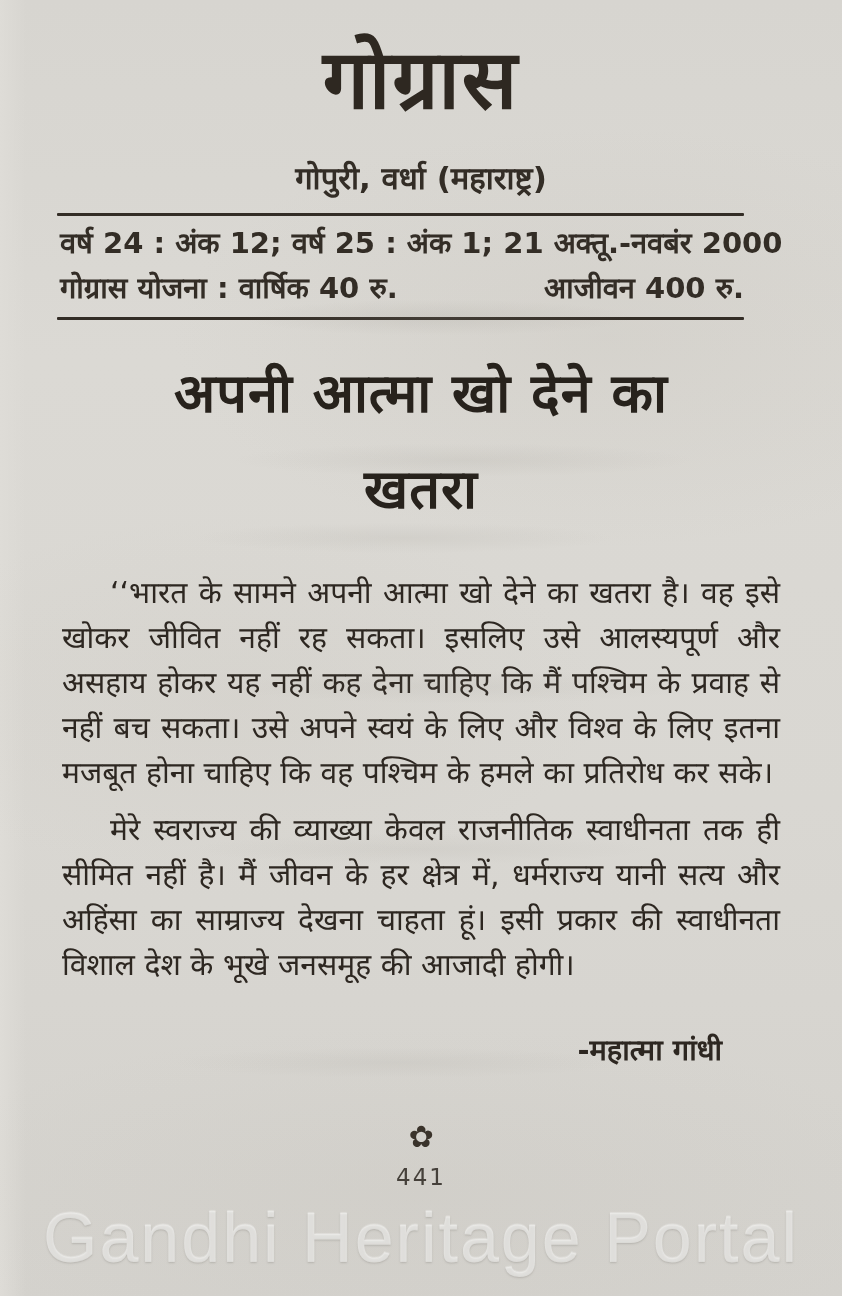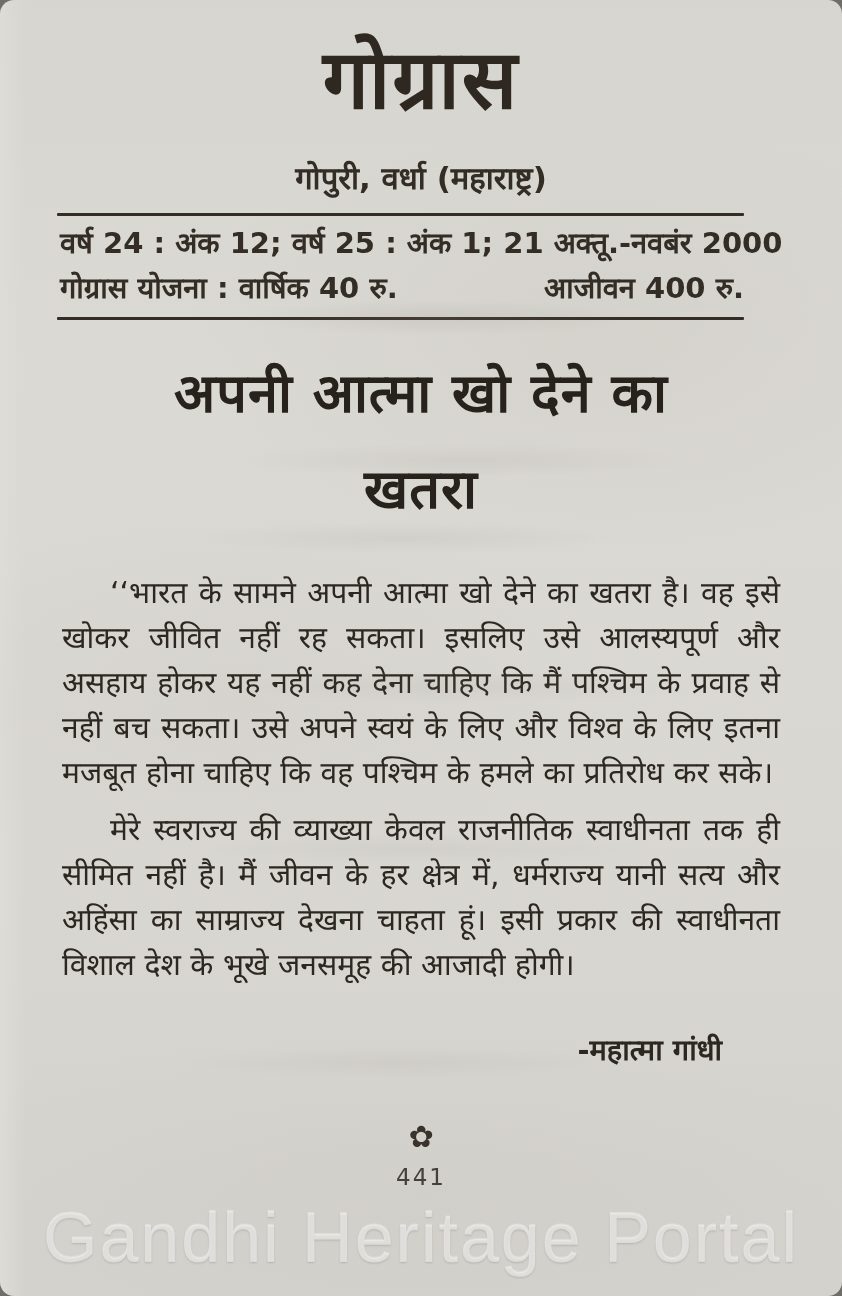--- a/index.html
+++ b/index.html
@@ -9,21 +9,20 @@
     margin:0 auto;
     overflow:hidden;
     color:#2b2620;
     font-family:"DejaVu Sans", sans-serif;
     background:
       radial-gradient(ellipse 620px 300px at 72% 26%, rgba(199,195,187,0.30), transparent 70%),
       radial-gradient(ellipse 520px 260px at 28% 54%, rgba(203,199,191,0.25), transparent 70%),
       radial-gradient(ellipse 700px 220px at 50% 92%, rgba(198,195,188,0.25), transparent 75%),
       linear-gradient(90deg, #dedcd7 0px, rgba(222,220,215,0) 26px),
       linear-gradient(180deg, #d7d5d0 0%, #dbd9d4 28%, #d9d7d2 62%, #d4d2cd 100%);
-    border-radius: 14px;
   }
   
   .page::before {
     content:"";
     position:absolute; inset:0;
     background:
       radial-gradient(ellipse 280px 26px at 52% 24.5%, rgba(150,146,138,0.16), transparent 70%),
       radial-gradient(ellipse 330px 24px at 55% 35.5%, rgba(150,146,138,0.13), transparent 70%),
       radial-gradient(ellipse 300px 22px at 48% 41.5%, rgba(150,146,138,0.12), transparent 70%),
       radial-gradient(ellipse 340px 24px at 55% 53.0%, rgba(150,146,138,0.10), transparent 70%),

